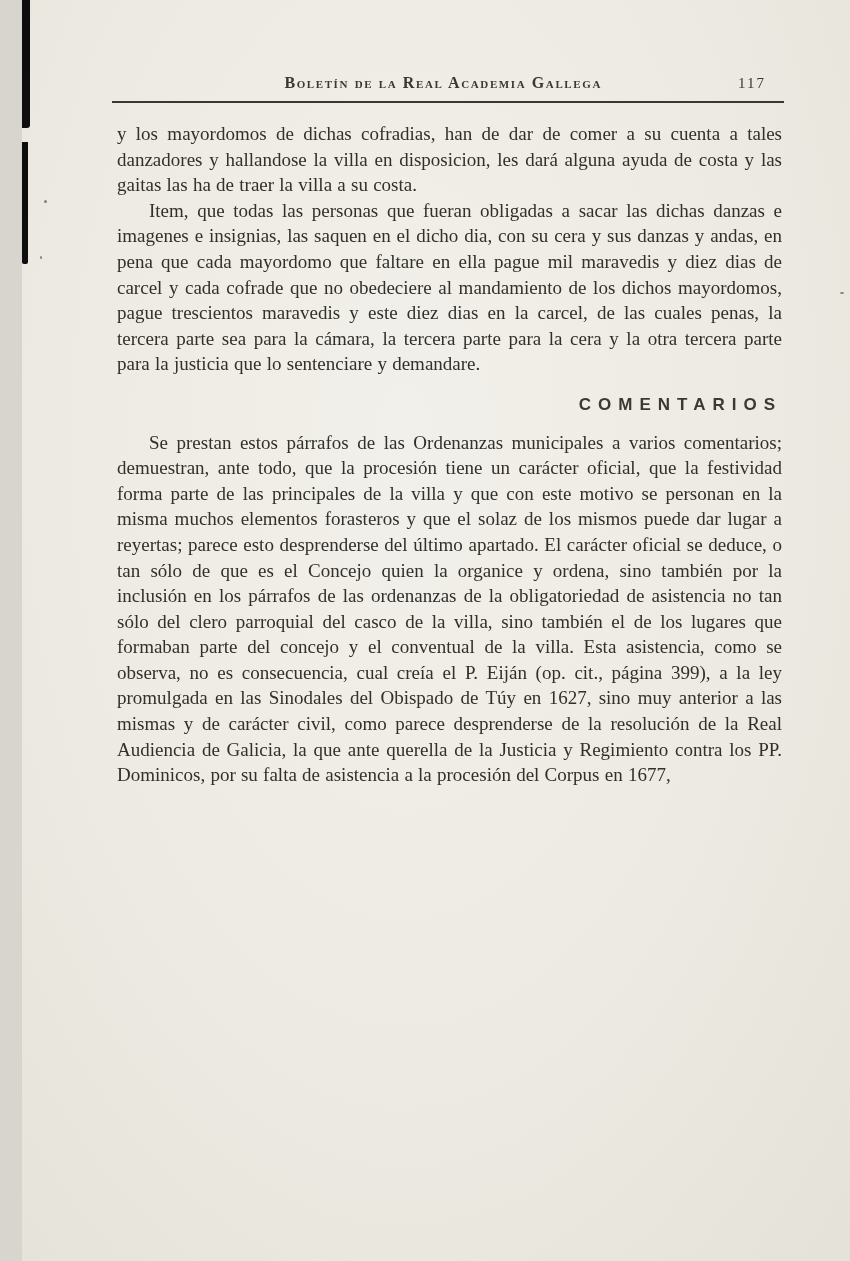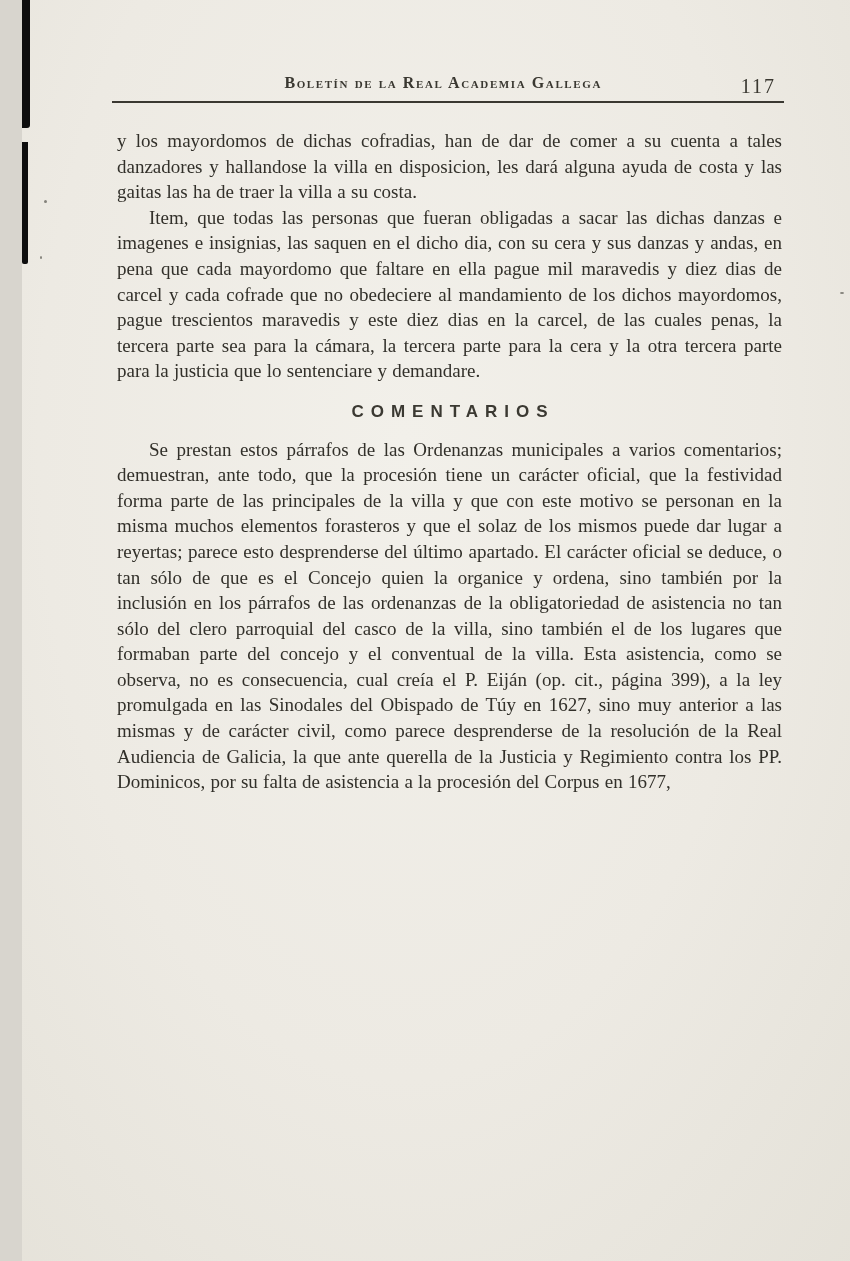--- a/index.html
+++ b/index.html
@@ -46,54 +46,54 @@
   .header-title {
     position: absolute;
     left: 50%;
     transform: translateX(-52%);
     white-space: nowrap;
     font-variant: small-caps;
     font-weight: bold;
   }
   .header-page-number {
     position: absolute;
-    right: 6px;
+    right: 16px;
     top: 1px;
-    font-size: 20px;
+    font-size: 15px;
     letter-spacing: 2px;
   }
   .header-rule {
     position: absolute;
     top: 101px;
     left: 90px;
     width: 672px;
     height: 2px;
     background: #3a3831;
   }
 
   
   .text-block {
     position: absolute;
-    top: 128px;
+    top: 121px;
     left: 95px;
     width: 665px;
     font-size: 19px;
     line-height: 25.6px;
     text-align: justify;
     hyphens: auto;
     -webkit-hyphens: auto;
     word-spacing: 0.5px;
     color: #32302a;
   }
   .para { margin: 0; text-indent: 32px; }
   .para.no-indent { text-indent: 0; }
 
   .section-heading {
     margin: 15px 0 12px 0;
-    text-align: center;
+    text-align: right;
     font-family: "Liberation Sans", sans-serif;
     font-size: 17px;
     font-weight: bold;
     letter-spacing: 7px;
     text-indent: 7px;
     color: #3b3932;
     text-rendering: optimizeLegibility;
   }
 </style>
 </head>

